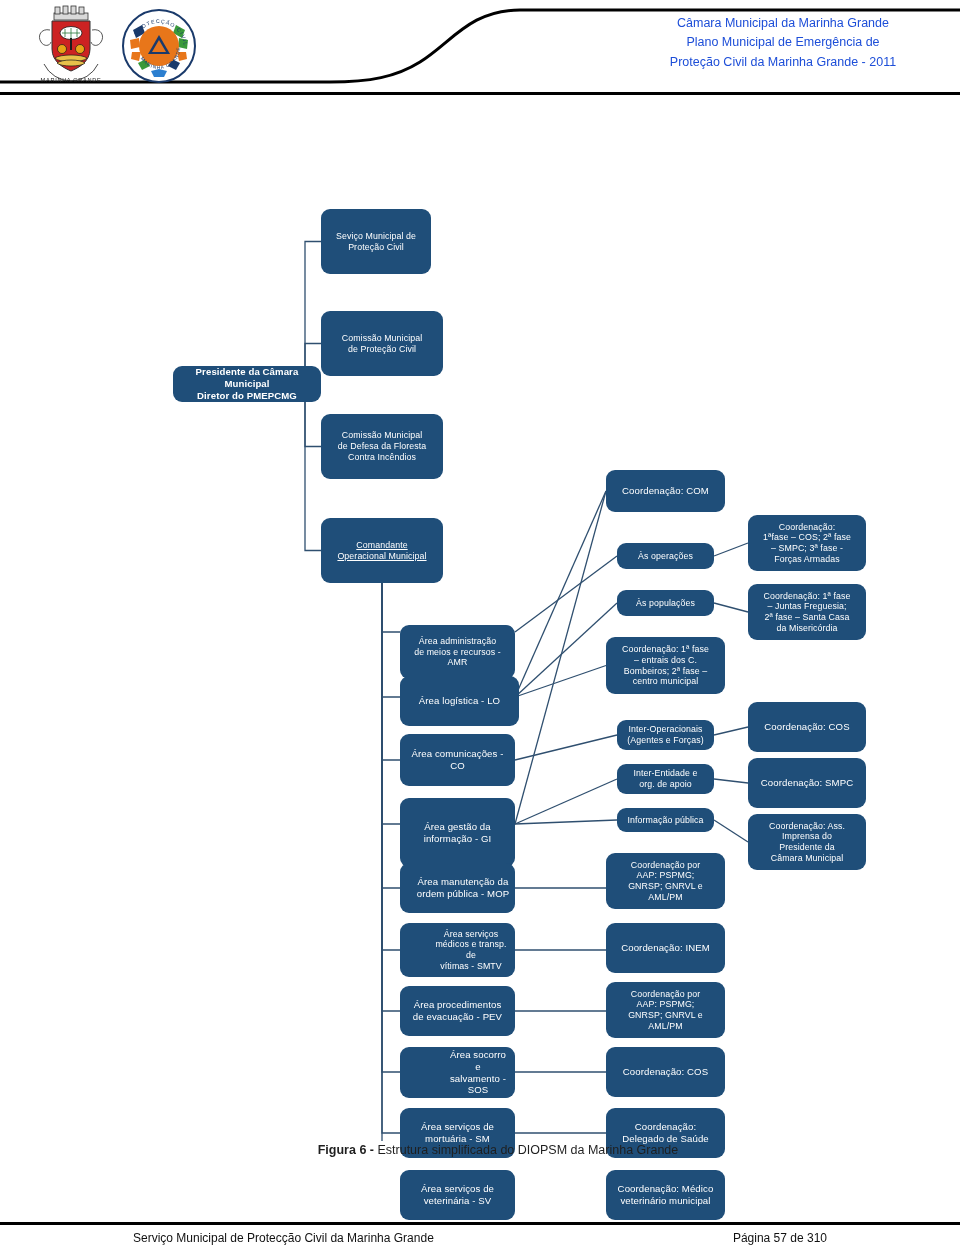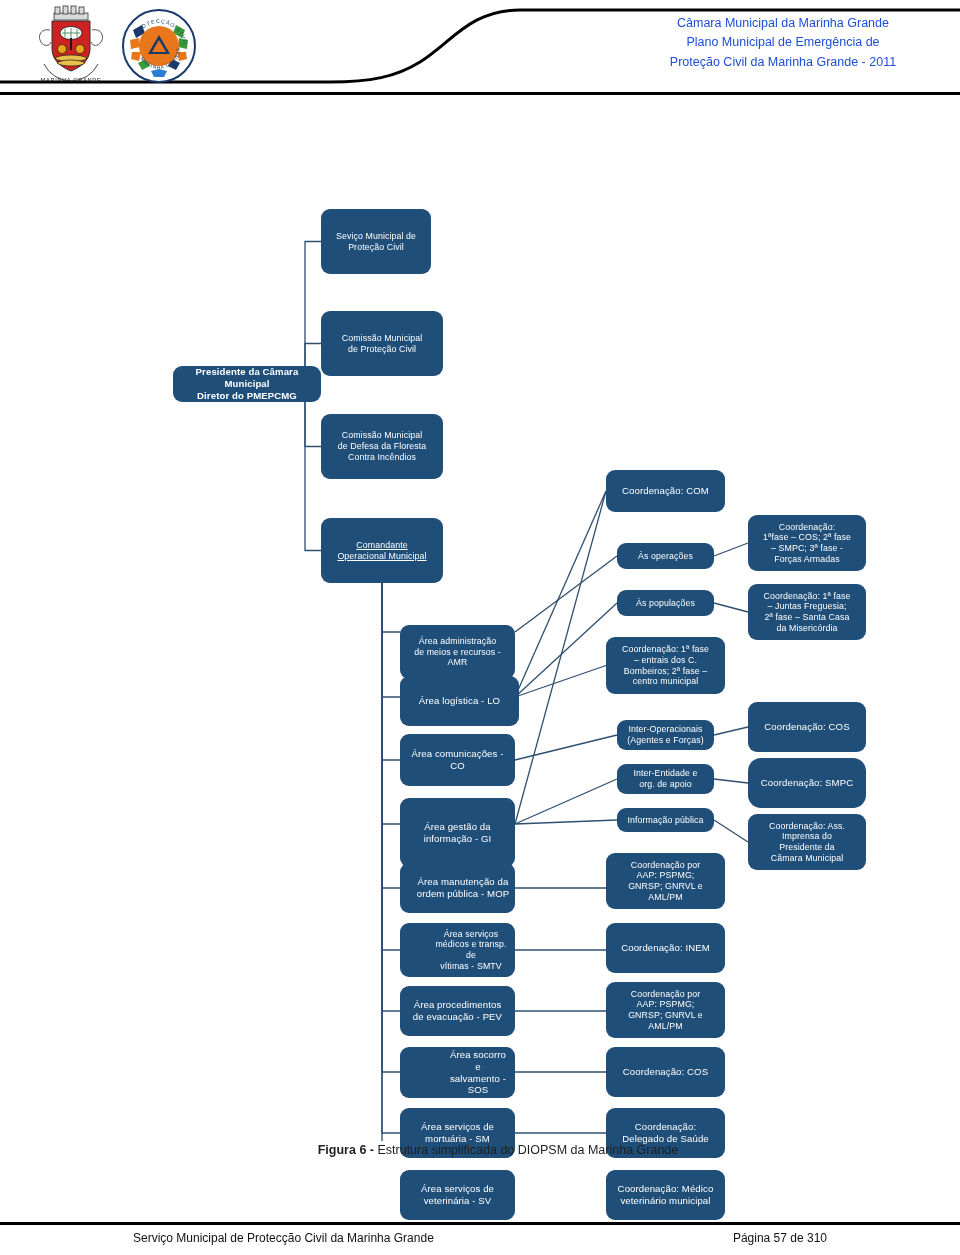--- a/index.html
+++ b/index.html
@@ -285,21 +285,21 @@
 veterinário municipal</div>
     <div class="node sz-9" style="left: 748px; top: 419px; width: 118px; height: 56px;">Coordenação:
 1ªfase – COS; 2ª fase
 – SMPC; 3ª fase -
 Forças Armadas</div>
     <div class="node sz-9" style="left: 748px; top: 488px; width: 118px; height: 56px;">Coordenação: 1ª fase
 – Juntas Freguesia;
 2ª fase – Santa Casa
 da Misericórdia</div>
     <div class="node sz-10" style="left: 748px; top: 606px; width: 118px; height: 50px;">Coordenação: COS</div>
-    <div class="node sz-10" style="left: 748px; top: 662px; width: 118px; height: 50px; border-radius: 13px;">Coordenação: SMPC</div>
+    <div class="node sz-10" style="left: 748px; top: 662px; width: 118px; height: 50px;">Coordenação: SMPC</div>
     <div class="node sz-9" style="left: 748px; top: 718px; width: 118px; height: 56px;">Coordenação: Ass.
 Imprensa do
 Presidente da
 Câmara Municipal</div>
   </div>
 
 <div id="figure-caption">
   <b>Figura 6 - </b><span>Estrutura simplificada do DIOPSM da Marinha Grande</span>
 </div>
 

